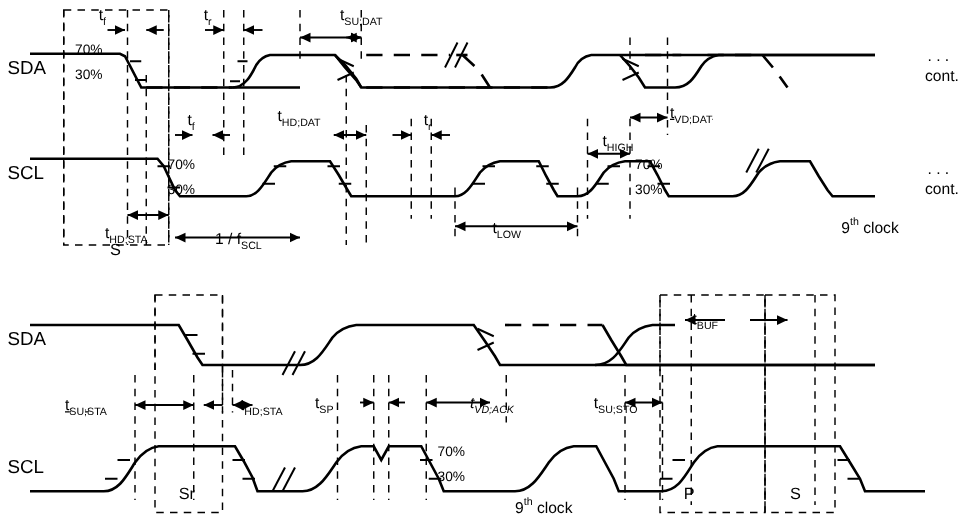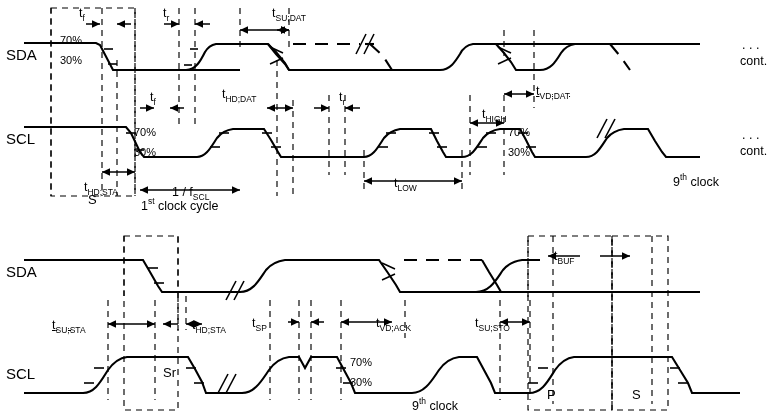--- a/index.html
+++ b/index.html
@@ -310,23 +310,20 @@
   <div style="position:absolute;left:134px;top:126px;" class="pct">70%</div>
   <div style="position:absolute;left:134px;top:146px;" class="pct">30%</div>
   <div style="position:absolute;left:508px;top:126px;" class="pct">70%</div>
   <div style="position:absolute;left:508px;top:146px;" class="pct">30%</div>
 
   <div style="position:absolute;left:88px;top:192px;" class="statelabel">S</div>
 
   <div style="position:absolute;left:160px;top:182px;margin-left:12px;">
     <span class="clocklabel">1 / f</span><sub class="tsub">SCL</sub>
   </div>
-  <div style="position:absolute;left:141px;top:196px;">
-    <span class="clocklabel">1</span><sup class="sup">st</sup><span class="clocklabel"> clock cycle</span>
-  </div>
 
   <div style="position:absolute;left:673px;top:172px;">
     <span class="clocklabel">9</span><sup class="sup">th</sup><span class="clocklabel"> clock</span>
   </div>
 
   <div style="position:absolute;left:742px;top:38px;" class="cont">. . .</div>
   <div style="position:absolute;left:740px;top:54px;" class="cont">cont.</div>
   <div style="position:absolute;left:742px;top:128px;" class="cont">. . .</div>
   <div style="position:absolute;left:740px;top:144px;" class="cont">cont.</div>
 
@@ -335,34 +332,34 @@
 
   <div style="position:absolute;left:52px;top:315px;text-decoration:underline;">
     <span class="tlabel">t</span><sub class="tsub">SU;STA</sub>
   </div>
   <div style="position:absolute;left:192px;top:315px;">
     <span class="tlabel">t</span><sub class="tsub">HD;STA</sub>
   </div>
   <div style="position:absolute;left:252px;top:313px;">
     <span class="tlabel">t</span><sub class="tsub">SP</sub>
   </div>
-  <div style="position:absolute;left:376px;top:313px;">
+  <div style="position:absolute;left:376px;top:313px;font-style:italic;">
     <span class="tlabel">t</span><sub class="tsub">VD;ACK</sub>
   </div>
   <div style="position:absolute;left:475px;top:313px;">
     <span class="tlabel">t</span><sub class="tsub">SU;STO</sub>
   </div>
   <div style="position:absolute;left:554px;top:246px;">
     <span class="tlabel">t</span><sub class="tsub">BUF</sub>
   </div>
 
   <div style="position:absolute;left:350px;top:356px;" class="pct">70%</div>
   <div style="position:absolute;left:350px;top:376px;" class="pct">30%</div>
 
-  <div style="position:absolute;left:143px;top:365px;margin-left:20px;" class="statelabel">Sr</div>
+  <div style="position:absolute;left:143px;top:387px;" class="statelabel">Sr</div>
   <div style="position:absolute;left:547px;top:387px;" class="statelabel">P</div>
   <div style="position:absolute;left:632px;top:387px;" class="statelabel">S</div>
 
   <div style="position:absolute;left:412px;top:396px;">
     <span class="clocklabel">9</span><sup class="sup">th</sup><span class="clocklabel"> clock</span>
   </div>
 
 </div>
 
 </body></html>

